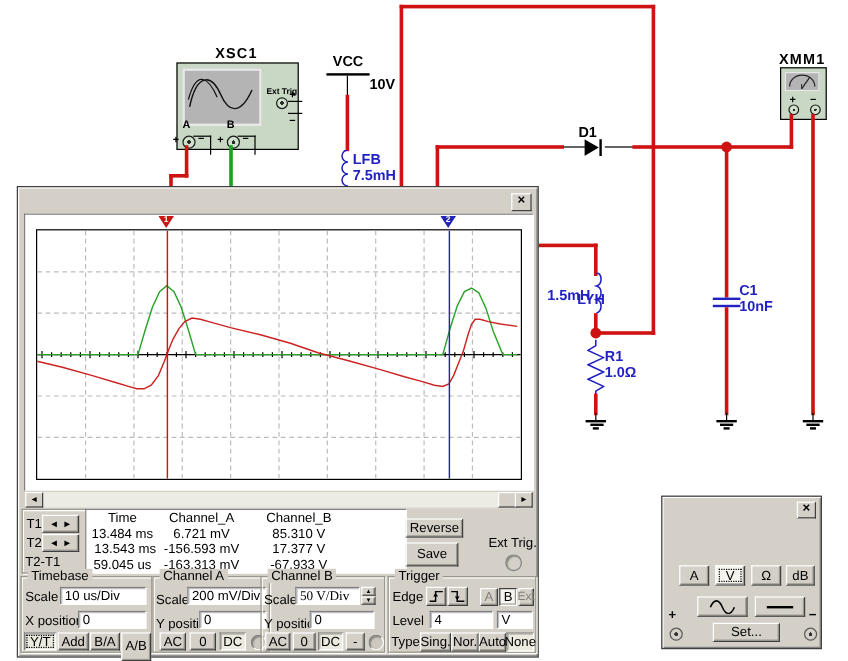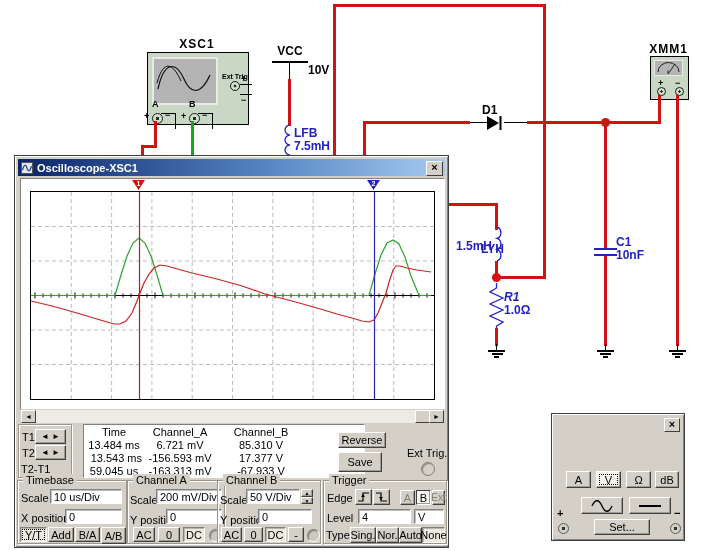--- a/index.html
+++ b/index.html
@@ -127,21 +127,21 @@
     <path d="M2,0 a5,5.8 0 0 1 0,11.3 a5,5.8 0 0 1 0,11.3 a5,5.8 0 0 1 0,11.3" fill="none" stroke="#2222c4" stroke-width="1.3"></path>
   </svg>
   <div class="clabel blue" style="left:472px;top:226px;width:32px;text-align:right;margin-top:16px;">LYH</div>
   <div class="clabel blue" style="left:450px;top:239px;width:42px;text-align:right;">1.5mH</div>
   <div class="wire" style="left:495px;top:261px;width:3px;height:18px;"></div>
   <div class="dot" style="left:492px;top:273px;"></div>
   <div class="wire" style="left:495px;top:276px;width:51px;height:3px;"></div>
   <svg style="position:absolute;left:489px;top:283px;" width="15" height="47" viewBox="0 0 15 47">
     <polyline points="7.5,0 7.5,5 1,9 14,15 1,21 14,27 1,33 14,39 7.5,43 7.5,47" fill="none" stroke="#2222c4" stroke-width="1.3"></polyline>
   </svg>
-  <div class="clabel blue" style="left:504px;top:290px;font-style:italic;">R1</div>
+  <div class="clabel blue" style="left:504px;top:290px;">R1</div>
   <div class="clabel blue" style="left:504px;top:303px;">1.0Ω</div>
   <div class="wire" style="left:495px;top:328px;width:3px;height:18px;"></div>
 
   <div class="ground-bar" style="left:496px;top:344px;width:1px;height:6px;"></div>
   <div class="ground-bar" style="left:488px;top:350px;width:17px;height:2px;"></div>
   <div class="ground-bar" style="left:492px;top:353px;width:11px;height:2px;"></div>
   <div class="ground-bar" style="left:494px;top:356px;width:5px;height:2px;"></div>
 
   <div class="wire" style="left:604px;top:121px;width:3px;height:127px;"></div>
   <div style="position:absolute;left:594px;top:248px;width:23px;height:2px;background:#2222c4;"></div>
@@ -171,27 +171,20 @@
   </div>
   <div class="wire" style="left:658px;top:95px;width:3px;height:29px;"></div>
   <div class="wire" style="left:676px;top:95px;width:3px;height:251px;"></div>
 
   <div class="ground-bar" style="left:677px;top:344px;width:1px;height:6px;"></div>
   <div class="ground-bar" style="left:669px;top:350px;width:17px;height:2px;"></div>
   <div class="ground-bar" style="left:672px;top:353px;width:11px;height:2px;"></div>
   <div class="ground-bar" style="left:675px;top:356px;width:5px;height:2px;"></div>
 
   <div class="win" style="left:14px;top:155px;width:433px;height:391px;">
-    <div class="tbar" style="width:427px;">
-      <svg width="12" height="12" viewBox="0 0 12 12">
-        <rect x="0.5" y="0.5" width="11" height="11" fill="#e8e8e8" stroke="#555"></rect>
-        <path d="M1.5,8 C3,2 5,2 6,6 C7,10 9,10 10.5,4" fill="none" stroke="#2244aa" stroke-width="1.2"></path>
-      </svg>
-      <span>Oscilloscope-XSC1</span>
-    </div>
     <div class="xbtn" style="right:5px;top:5px;">×</div>
 
     <div style="position:absolute;left:5px;top:22px;width:423px;height:230px;background:#fff;border:1px solid;border-color:#808080 #fff #fff #808080;">
       <div class="cursor-flag" style="left: 111px; background: rgb(207, 18, 18);">
           <span class="flag-num">1</span>
         </div>
       <div class="cursor-flag" style="left: 346px; background: rgb(37, 37, 181);">
           <span class="flag-num">2</span>
         </div>
       <svg id="scope-svg" width="403" height="207" style="position:absolute;left:9px;top:12px;border:1px solid #000;background:#fff;" viewBox="0 0 403 207">
@@ -280,21 +273,21 @@
           <span>►</span>
       </div>
       <div class="lbl" style="left:3px;top:22px;">T2</div>
       <div class="btn" style="left:16px;top:20px;width:31px;height:15px;gap:3px;font-size:8px;font-weight:bold;">
         <span>◄</span>
           <span>►</span>
       </div>
       <div class="lbl" style="left:2px;top:38px;">T2-T1</div>
     </div>
 
-    <div style="position:absolute;left:68px;top:268px;width:266px;height:52px;background:#fff;border:1px solid;border-color:#808080 #fff #fff #808080;font:11px 'Liberation Sans',sans-serif;padding-left:14px;">
+    <div style="position:absolute;left:56px;top:268px;width:266px;height:52px;background:#fff;border:1px solid;border-color:#808080 #fff #fff #808080;font:11px 'Liberation Sans',sans-serif;">
       <span style="position:absolute;left:2px;top:1px;width:56px;text-align:center;">Time</span>
       <span style="position:absolute;left:56px;top:1px;width:80px;text-align:center;">Channel_A</span>
       <span style="position:absolute;left:137px;top:1px;width:80px;text-align:center;">Channel_B</span>
       <span style="position:absolute;left:2px;top:14px;width:56px;text-align:center;">13.484 ms</span>
       <span style="position:absolute;left:56px;top:14px;width:80px;text-align:center;">6.721 mV</span>
       <span style="position:absolute;left:137px;top:14px;width:80px;text-align:center;">85.310 V</span>
       <span style="position:absolute;left:2px;top:27px;width:56px;text-align:right;">13.543 ms</span>
       <span style="position:absolute;left:56px;top:27px;width:80px;text-align:center;">-156.593 mV</span>
       <span style="position:absolute;left:137px;top:27px;width:80px;text-align:center;">17.377 V</span>
       <span style="position:absolute;left:2px;top:40px;width:56px;text-align:center;">59.045 us</span>
@@ -309,39 +302,39 @@
 
     <div class="gbox" style="left:2px;top:324px;width:108px;height:62px;">
       <div class="glab">Timebase</div>
       <div class="lbl" style="left:3px;top:11px;">Scale</div>
       <div class="field" style="left:32px;top:8px;width:72px;height:15px;">10 us/Div</div>
       <div class="lbl" style="left:3px;top:31px;">X position</div>
       <div class="field" style="left:47px;top:28px;width:57px;height:15px;">0</div>
       <div class="btn on focus" style="left:2px;top:46px;width:27px;height:15px;">Y/T</div>
       <div class="btn" style="left:30px;top:46px;width:26px;height:15px;">Add</div>
       <div class="btn" style="left:57px;top:46px;width:25px;height:15px;">B/A</div>
-      <div class="btn" style="left:83px;top:46px;width:25px;height:17px;">A/B</div>
+      <div class="btn" style="left:83px;top:46px;width:25px;height:24px;">A/B</div>
     </div>
 
     <div class="gbox" style="left:112px;top:324px;width:96px;height:62px;">
       <div class="glab">Channel A</div>
       <div class="lbl" style="left:2px;top:13px;">Scale</div>
       <div class="field" style="left:28px;top:8px;width:66px;height:15px;">200 mV/Div</div>
       <div class="lbl" style="left:2px;top:33px;">Y position</div>
       <div class="field" style="left:38px;top:28px;width:56px;height:15px;">0</div>
       <div class="btn" style="left:5px;top:46px;width:22px;height:15px;">AC</div>
       <div class="btn" style="left:30px;top:46px;width:22px;height:15px;">0</div>
       <div class="btn on" style="left:55px;top:46px;width:22px;height:15px;">DC</div>
       <div class="radio" style="left:81px;top:48px;"></div>
     </div>
 
     <div class="gbox" style="left:202px;top:324px;width:102px;height:62px;">
       <div class="glab">Channel B</div>
       <div class="lbl" style="left:2px;top:13px;">Scale</div>
-      <div class="field" style="left:28px;top:8px;width:54px;height:15px;">50 V/Div</div>
+      <div class="field" style="left:28px;top:8px;width:54px;height:15px;font-family:Liberation Serif, serif;">50 V/Div</div>
       <div style="position:absolute;left:83px;top:8px;width:12px;height:15px;">
         <div class="btn" style="left:0;top:0;width:12px;height:8px;font-size:5px;">▲</div>
         <div class="btn" style="left:0;top:8px;width:12px;height:7px;font-size:5px;">▼</div>
       </div>
       <div class="lbl" style="left:2px;top:33px;">Y position</div>
       <div class="field" style="left:40px;top:28px;width:54px;height:15px;">0</div>
       <div class="btn" style="left:3px;top:46px;width:21px;height:15px;">AC</div>
       <div class="btn" style="left:26px;top:46px;width:19px;height:15px;">0</div>
       <div class="btn on" style="left:47px;top:46px;width:21px;height:15px;">DC</div>
       <div class="btn" style="left:70px;top:46px;width:16px;height:15px;">-</div>

